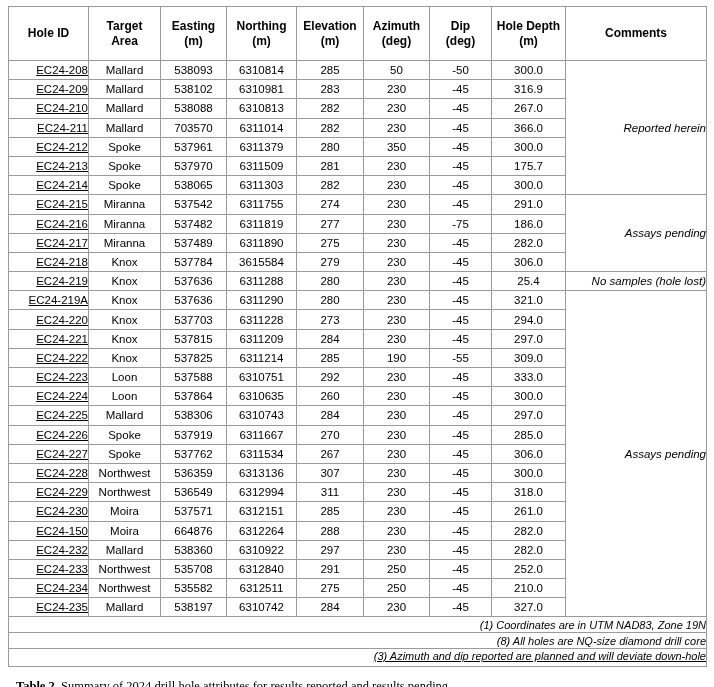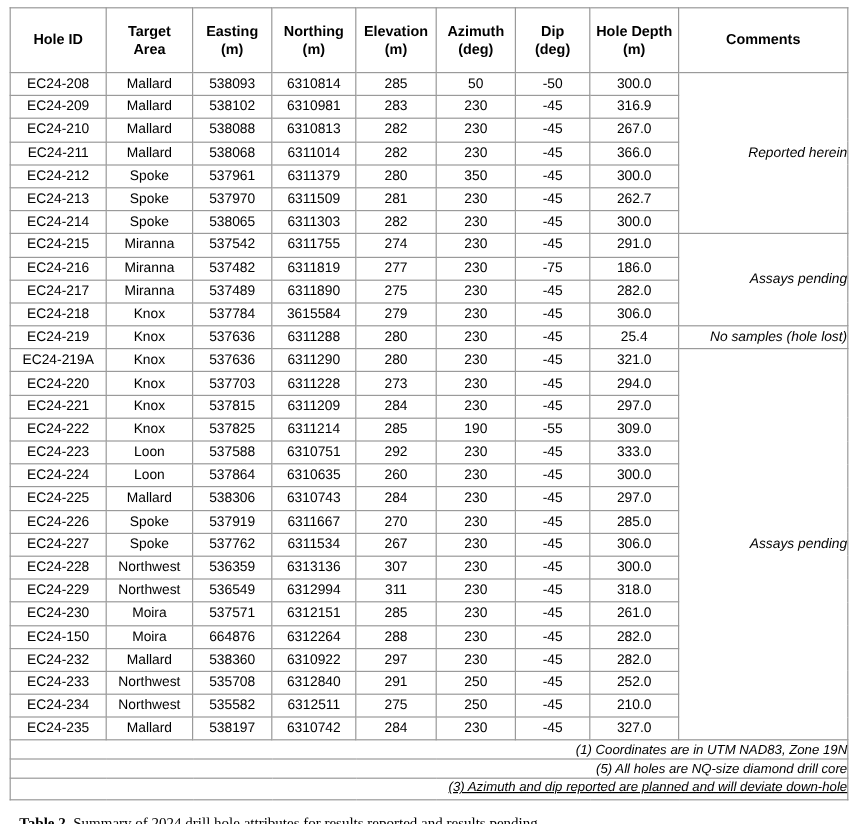--- a/index.html
+++ b/index.html
@@ -41,22 +41,23 @@
   }
   tbody td {
     height: 19.2px;
     text-align: center;
     vertical-align: middle;
     font-size: 11.5px;
     white-space: nowrap;
     overflow: hidden;
   }
   td.holeid {
-    text-align: center;
+    text-align: right;
     padding-left: 6px;
+    text-decoration: underline;
   }
   td.comment {
     font-style: italic;
     text-align: right;
     font-size: 11.5px;
   }
   tfoot td {
     text-align: right;
     font-style: italic;
     font-size: 11px;
@@ -152,21 +153,21 @@
           <td>538088</td>
           <td>6310813</td>
           <td>282</td>
           <td>230</td>
           <td>-45</td>
           <td>267.0</td>
         </tr>
         <tr>
           <td class="holeid">EC24-211</td>
           <td>Mallard</td>
-          <td>538068</td>
+          <td>703570</td>
           <td>6311014</td>
           <td>282</td>
           <td>230</td>
           <td>-45</td>
           <td>366.0</td>
         </tr>
         <tr>
           <td class="holeid">EC24-212</td>
           <td>Spoke</td>
           <td>537961</td>
@@ -177,21 +178,21 @@
           <td>300.0</td>
         </tr>
         <tr>
           <td class="holeid">EC24-213</td>
           <td>Spoke</td>
           <td>537970</td>
           <td>6311509</td>
           <td>281</td>
           <td>230</td>
           <td>-45</td>
-          <td>262.7</td>
+          <td>175.7</td>
         </tr>
         <tr>
           <td class="holeid">EC24-214</td>
           <td>Spoke</td>
           <td>538065</td>
           <td>6311303</td>
           <td>282</td>
           <td>230</td>
           <td>-45</td>
           <td>300.0</td>
@@ -418,21 +419,21 @@
           <td>230</td>
           <td>-45</td>
           <td>327.0</td>
         </tr>
       </tbody>
     <tfoot>
       <tr>
         <td colspan="9">(1) Coordinates are in UTM NAD83, Zone 19N</td>
       </tr>
       <tr>
-        <td colspan="9">(5) All holes are NQ-size diamond drill core</td>
+        <td colspan="9">(8) All holes are NQ-size diamond drill core</td>
       </tr>
       <tr>
         <td colspan="9">(3) Azimuth and dip reported are planned and will deviate down-hole</td>
       </tr>
     </tfoot>
   </table>
 
   <div class="caption">
     <b>Table 2.</b><span> Summary of 2024 drill hole attributes for results reported and results pending</span>
   </div>

